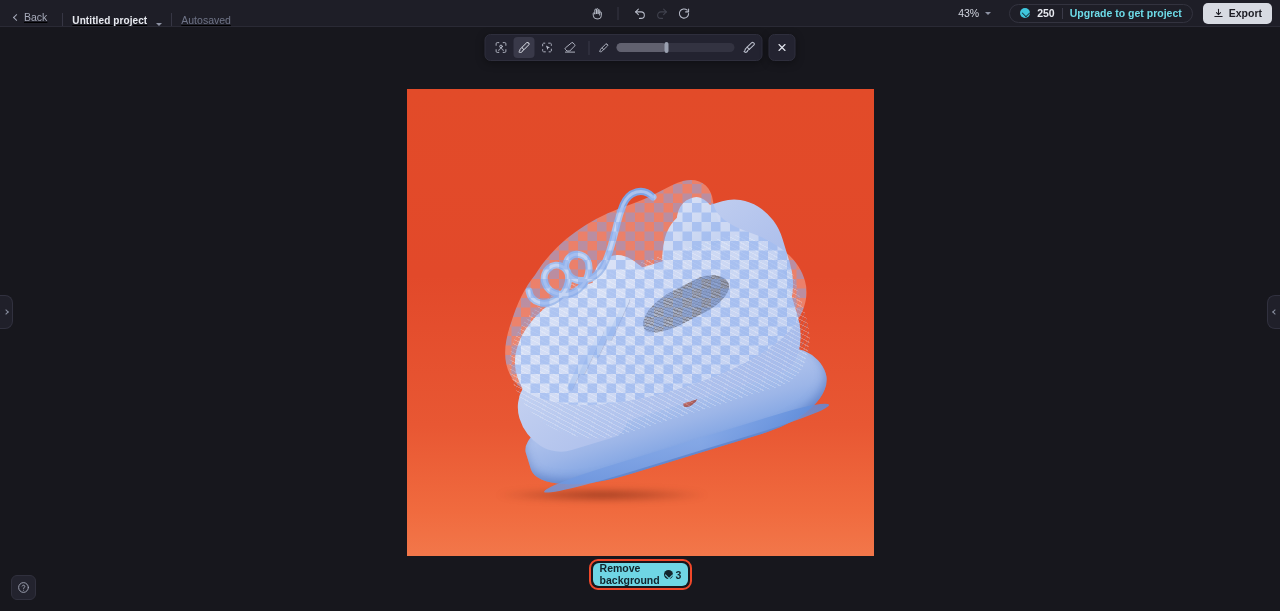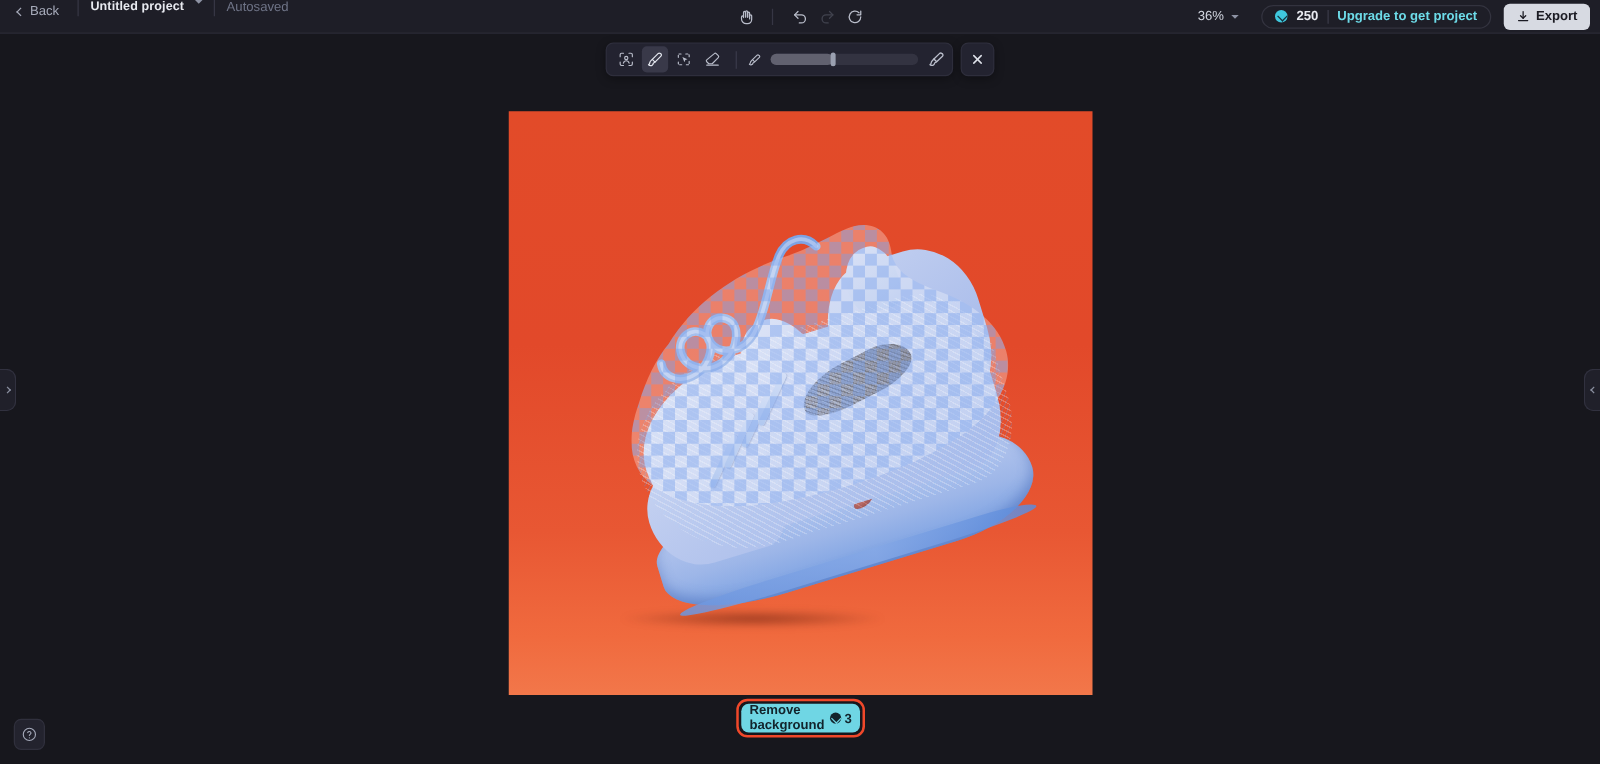--- a/index.html
+++ b/index.html
@@ -28,24 +28,25 @@
     height: 27px;
     background: #1e1e27;
     border-bottom: 1px solid #2a2a35;
     display: flex;
     align-items: center;
     z-index: 40;
   }
 
   .hdr-left {
     display: flex;
-    align-items: flex-start;
+    align-items: flex-end;
     height: 100%;
     padding-left: 8px;
     gap: 0px;
+    text-decoration: underline;
   }
 
   .back-btn {
     display: flex;
     align-items: center;
     gap: 4px;
     color: #a7abba;
     font-size: 10.5px;
     padding: 3px 6px;
     border-radius: 4px;
@@ -624,21 +625,21 @@
       <div class="icon-btn">
         <svg width="13" height="13" viewBox="0 0 24 24" fill="none" stroke="#b9bdca" stroke-width="1.9" stroke-linecap="round" stroke-linejoin="round">
           <path d="M20.5 12a8.5 8.5 0 1 1-2.6-6.1"></path>
           <path d="M20.5 3.5V9h-5.5"></path>
         </svg>
       </div>
     </div>
 
     <div class="hdr-right">
       <div class="zoom-box">
-        <span class="zoom-val">36%</span>
+        <span class="zoom-val">43%</span>
         <span class="caret-down" style="margin-left:0;"></span>
       </div>
 
       <div class="credits-pill">
         <span class="coin-icon"></span>
         <span class="credit-count">250</span>
         <span class="pill-div"></span>
         <span class="upgrade-link">Upgrade to get project</span>
       </div>
 

